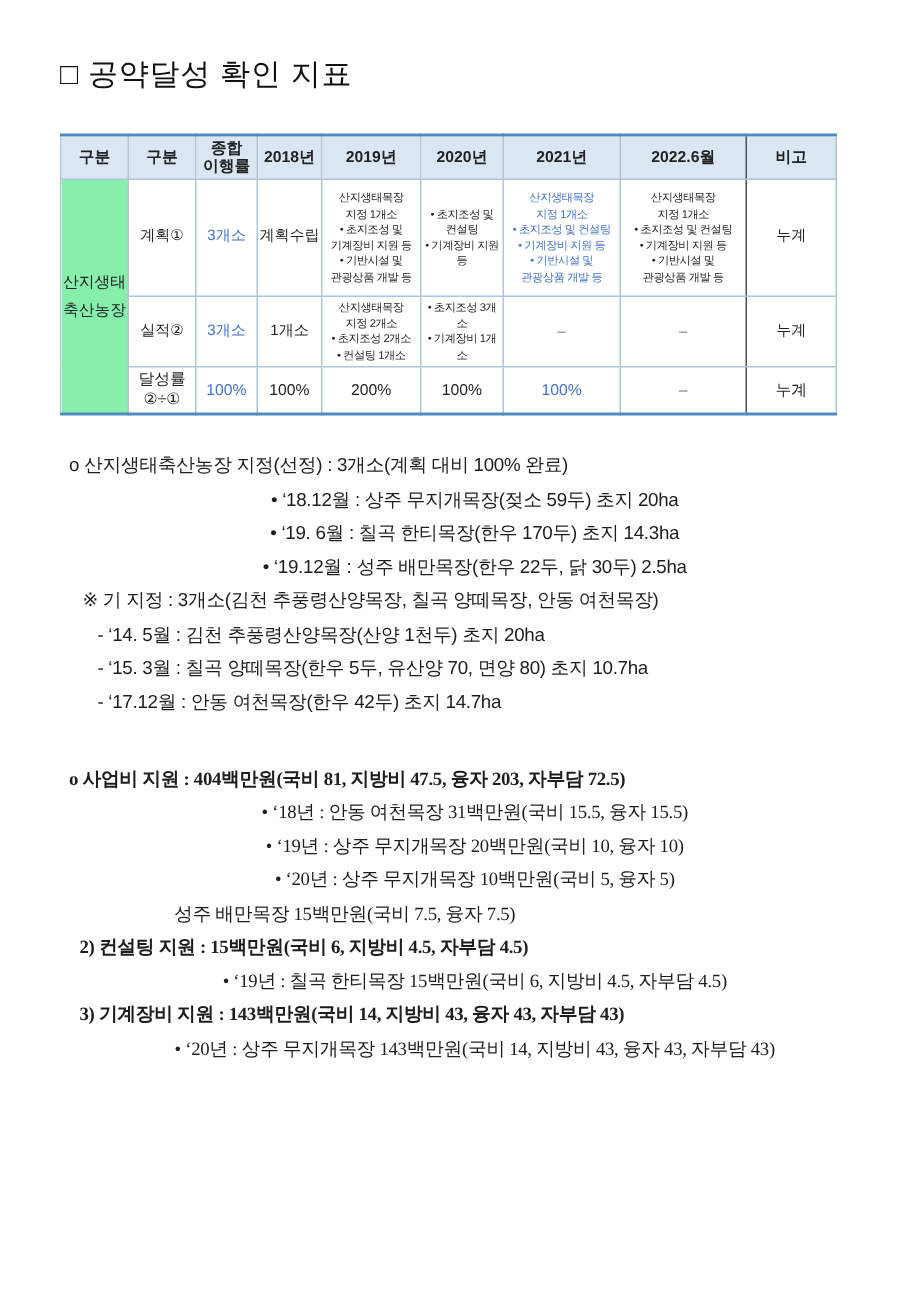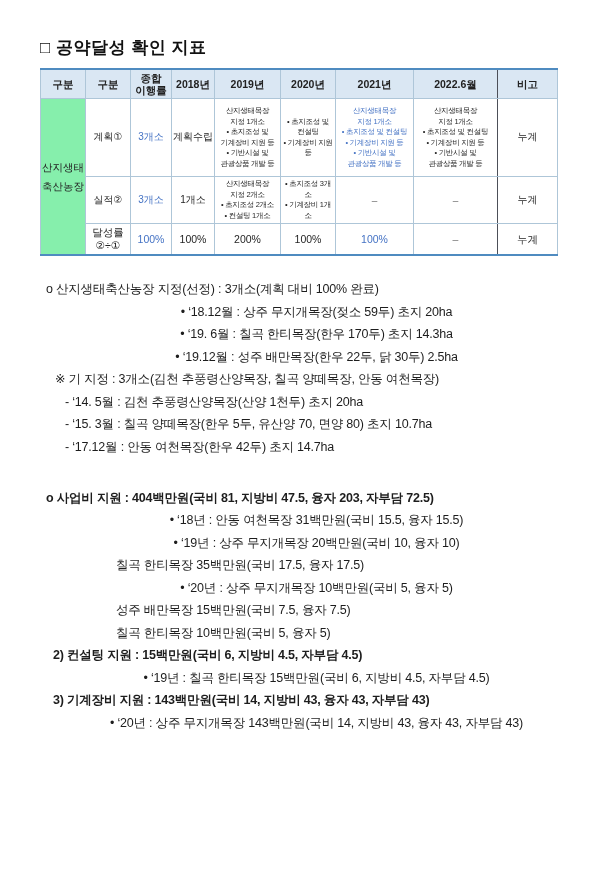--- a/index.html
+++ b/index.html
@@ -7,22 +7,22 @@
   body {
     width: 608px; height: 869px;
     font-family: "Liberation Sans", "DejaVu Sans", sans-serif;
     color: #1f1f1f;
     position: relative;
     overflow: hidden;
   }
   .page { padding: 36px 36px 0 40px; }
 
   .doc-title {
-    font-size: 17px; font-weight: 700; letter-spacing: 0.5px;
-    margin-bottom: 9px; color: #111;
+    font-size: 20px; font-weight: 400; letter-spacing: 0.5px;
+    margin-bottom: 26px; color: #111;
   }
 
   
   table.kpi {
     width: 517px;
     border-collapse: collapse;
     table-layout: fixed;
     border-top: 2.5px solid #4f8bc0;
     border-bottom: 2.5px solid #4f8bc0;
     font-size: 10px;
@@ -67,21 +67,21 @@
   td.label-cell { font-size: 10px; line-height: 1.25; }
 
   
   .grp-l { border-left: 1.5px solid #4c4f58 !important; }
   .grp-r { border-right: 1.5px solid #4c4f58 !important; }
   tr.rate-row .grp-b { border-bottom: 1.5px solid #4c4f58 !important; }
 
   
   .body-block { font-size: 12.5px; line-height: 13px; color: #1d1d1d; letter-spacing: -0.2px; }
   .sec1 { margin-top: 27px; }
-  .sec2 { margin-top: 38px; }
+  .sec2 { margin-top: 38px; font-family: Liberation Serif, serif; }
   .line { margin-bottom: 9.5px; white-space: nowrap; }
   .line.bold { font-weight: 700; }
   .ind-o    { padding-left: 6px; }
   .ind-bul  { padding-left: 21px; text-align: center; }
   .ind-star { padding-left: 15px; }
   .ind-dash { padding-left: 25px; }
   .ind-num  { padding-left: 13px; }
   .ind-cont { padding-left: 76px; }
 </style>
 </head>
@@ -182,23 +182,21 @@
     <div class="line ind-star">※ 기 지정 : 3개소(김천 추풍령산양목장, 칠곡 양떼목장, 안동 여천목장)</div>
     <div class="line ind-dash">- ‘14. 5월 : 김천 추풍령산양목장(산양 1천두) 초지 20ha</div>
     <div class="line ind-dash">- ‘15. 3월 : 칠곡 양떼목장(한우 5두, 유산양 70, 면양 80) 초지 10.7ha</div>
     <div class="line ind-dash">- ‘17.12월 : 안동 여천목장(한우 42두) 초지 14.7ha</div>
   </div>
 
   <div class="body-block sec2">
     <div class="line ind-o bold">o 사업비 지원 : 404백만원(국비 81, 지방비 47.5, 융자 203, 자부담 72.5)</div>
     <div class="line ind-bul">• ‘18년 : 안동 여천목장 31백만원(국비 15.5, 융자 15.5)</div>
     <div class="line ind-bul">• ‘19년 : 상주 무지개목장 20백만원(국비 10, 융자 10)</div>
-    <div class="line ind-cont">칠곡 한티목장 35백만원(국비 17.5, 융자 17.5)</div>
     <div class="line ind-bul">• ‘20년 : 상주 무지개목장 10백만원(국비 5, 융자 5)</div>
     <div class="line ind-cont">성주 배만목장 15백만원(국비 7.5, 융자 7.5)</div>
-    <div class="line ind-cont">칠곡 한티목장 10백만원(국비 5, 융자 5)</div>
     <div class="line ind-num bold">2) 컨설팅 지원 : 15백만원(국비 6, 지방비 4.5, 자부담 4.5)</div>
     <div class="line ind-bul">• ‘19년 : 칠곡 한티목장 15백만원(국비 6, 지방비 4.5, 자부담 4.5)</div>
     <div class="line ind-num bold">3) 기계장비 지원 : 143백만원(국비 14, 지방비 43, 융자 43, 자부담 43)</div>
     <div class="line ind-bul">• ‘20년 : 상주 무지개목장 143백만원(국비 14, 지방비 43, 융자 43, 자부담 43)</div>
   </div>
 
 </div>
 
 </body></html>

